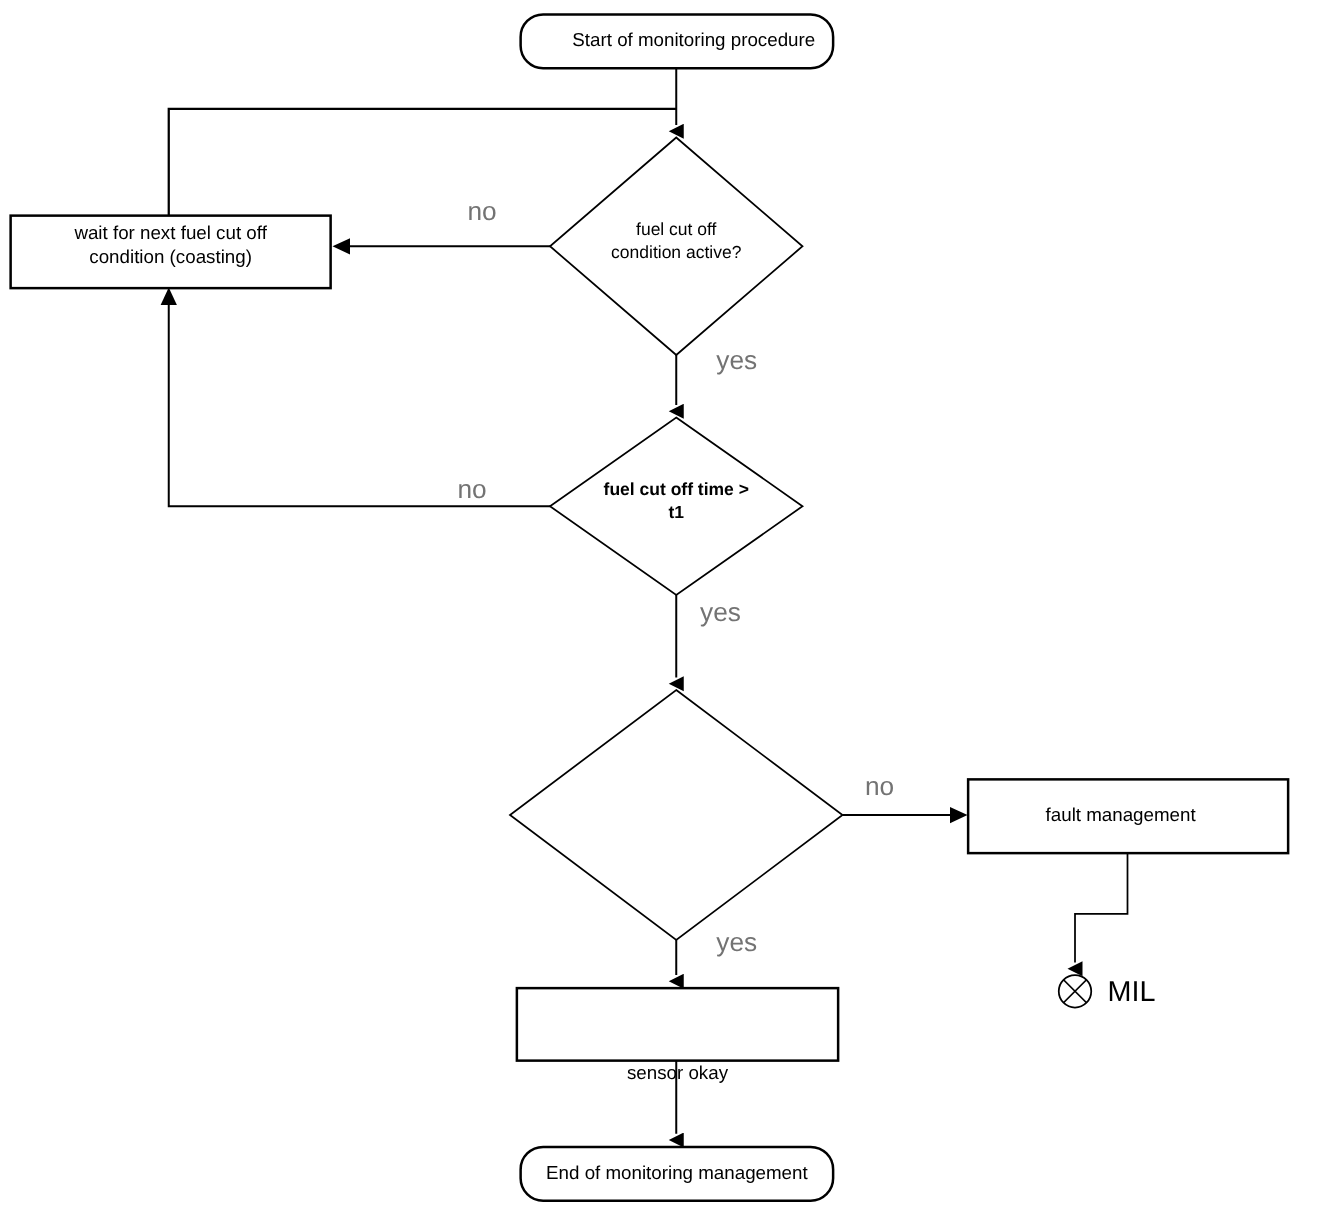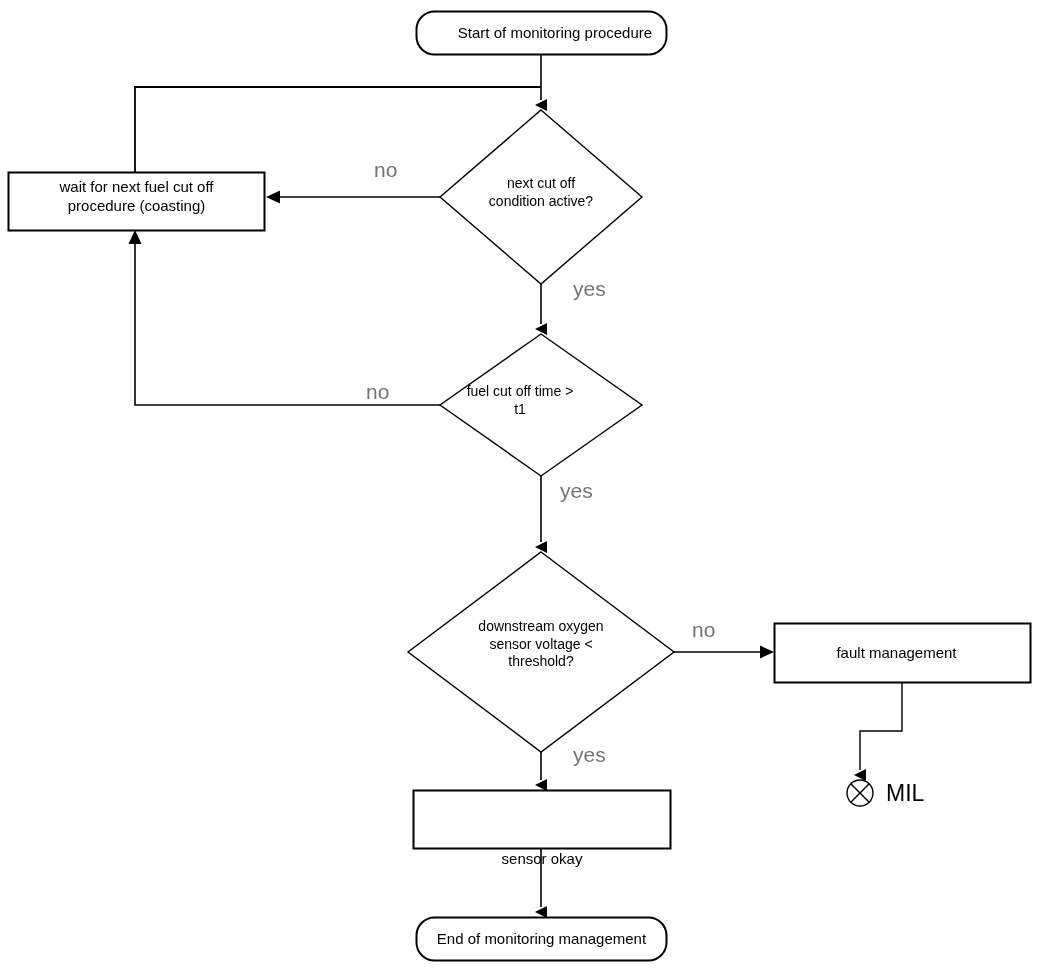--- a/index.html
+++ b/index.html
@@ -111,31 +111,28 @@
     <polyline points="902,683 902,731 860,731 860,770" class="shape-line" stroke-width="1.4" marker-end="url(#arrow-down)"></polyline>
 
     <line x1="541" y1="752" x2="541" y2="780" class="shape-line" stroke-width="1.6" marker-end="url(#arrow-down)"></line>
 
     <line x1="541" y1="848" x2="541" y2="907" class="shape-line" stroke-width="1.6" marker-end="url(#arrow-down)"></line>
   </svg>
 
   <div class="node-text terminator-label" style="left:416px; top:24px; width:278px;">Start of monitoring procedure</div>
 
   <div class="node-text process-label" style="left:8px; top:178px; width:257px;">wait for next fuel cut off
-procedure (coasting)</div>
+condition (coasting)</div>
 
-  <div class="node-text decision-label" style="left:441px; top:175px; width:200px;">next cut off
+  <div class="node-text decision-label" style="left:441px; top:175px; width:200px;">fuel cut off
 condition active?</div>
 
-  <div class="node-text decision-label" style="left:420px; top:383px; width:200px;">fuel cut off time &gt;
+  <div class="node-text decision-label" style="left:441px; top:383px; width:200px;font-weight:bold;">fuel cut off time &gt;
 t1</div>
 
-  <div class="node-text decision-label" style="left:421px; top:618px; width:240px;">downstream oxygen
-sensor voltage &lt;
-threshold?</div>
 
   <div class="node-text process-label" style="left:774px; top:644px; width:245px;">fault management</div>
 
   <div class="node-text process-label" style="left:413px; top:850px; width:258px;">sensor okay</div>
 
   <div class="node-text terminator-label" style="left:416px; top:930px; width:251px;">End of monitoring management</div>
 
   <div class="mil-label" style="left:886px; top:780px;">MIL</div>
 
   <div class="edge-label" style="left:374px; top:158px;">no</div>

